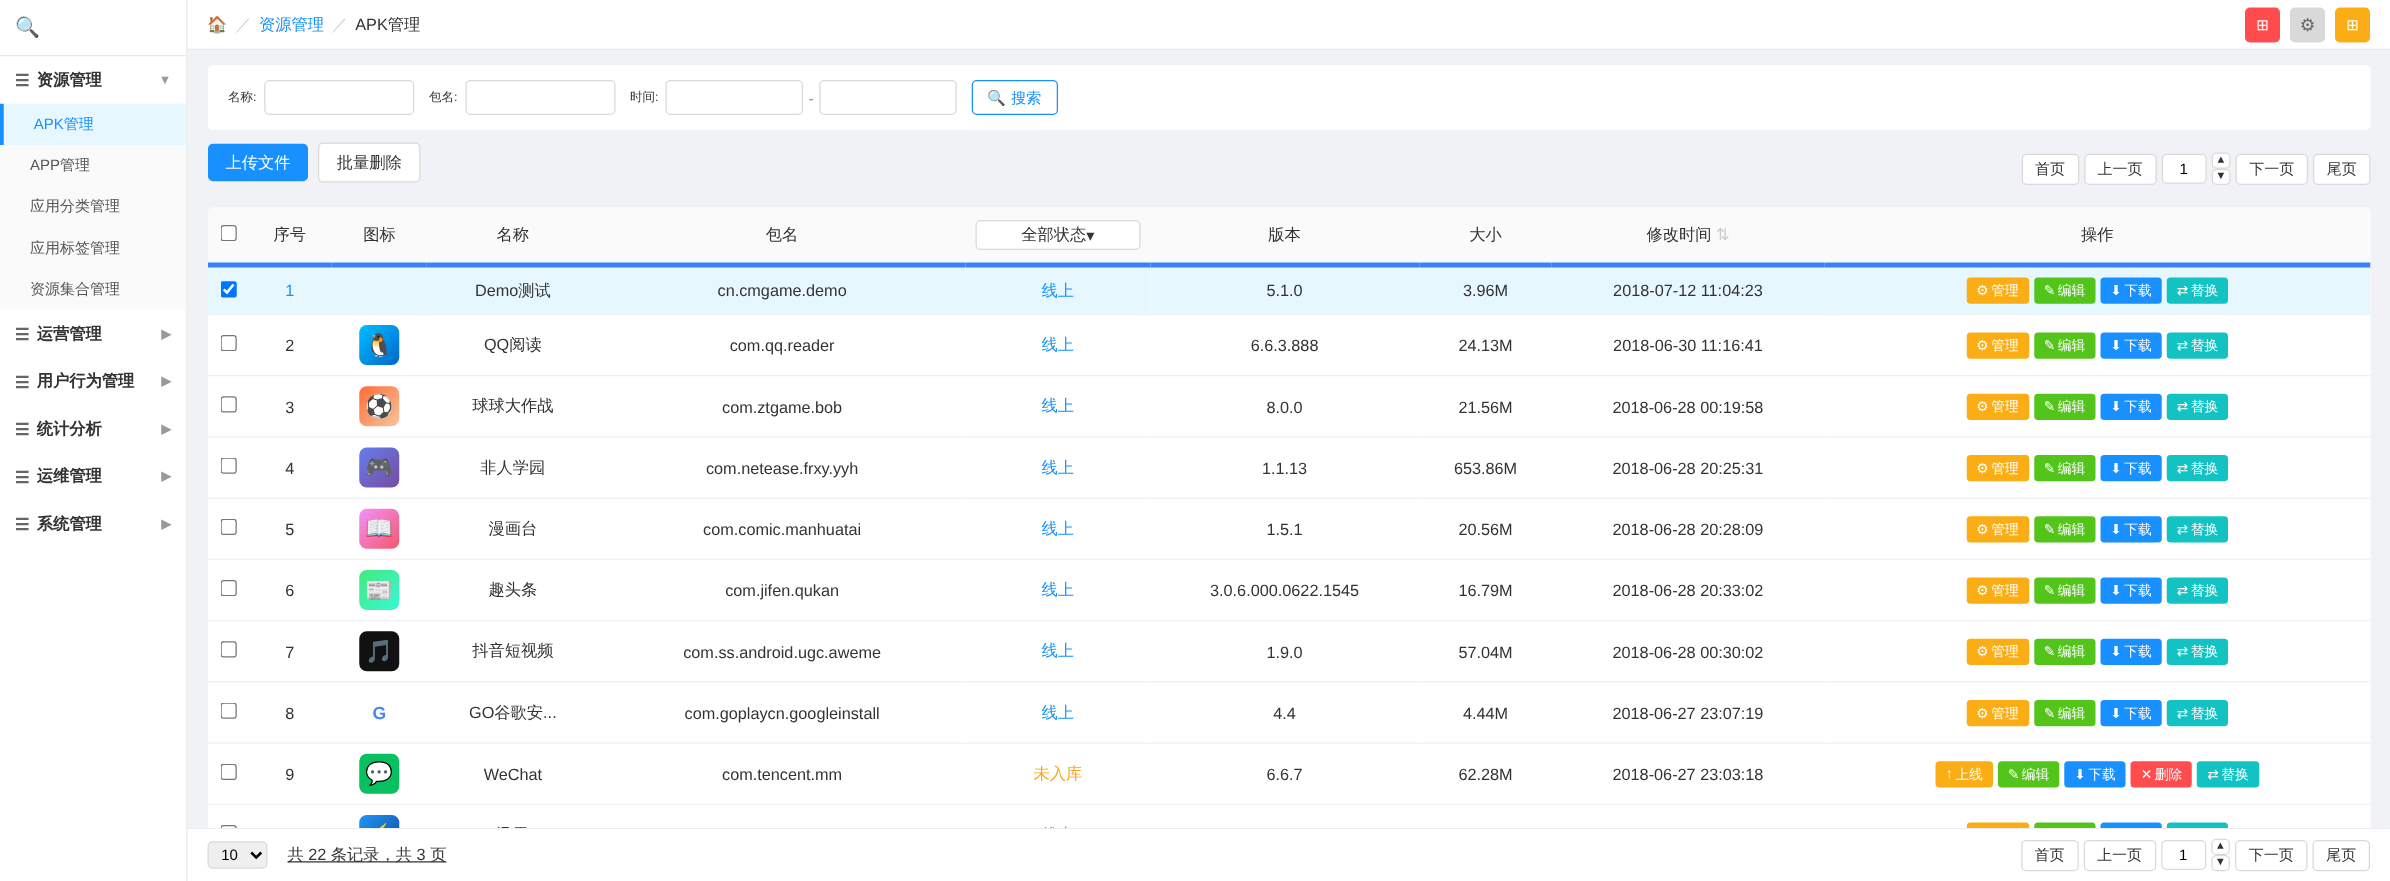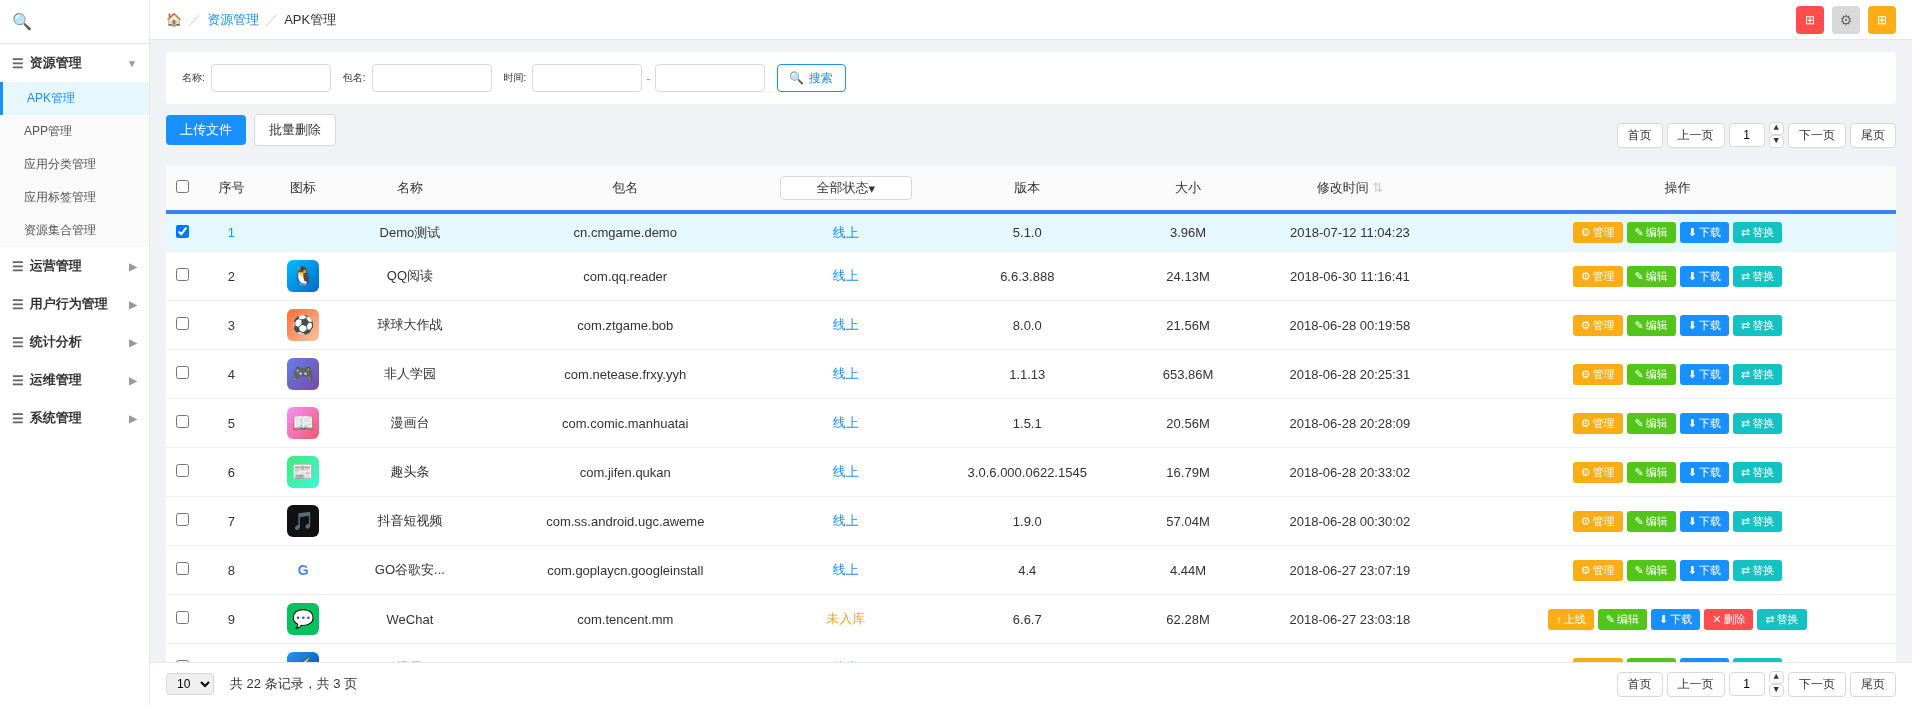--- a/index.html
+++ b/index.html
@@ -70,21 +70,21 @@
     .act-btn.manage { background: #faad14; }
     .act-btn.edit { background: #52c41a; }
     .act-btn.download { background: #1890ff; }
     .act-btn.replace { background: #13c2c2; }
     .act-btn.online { background: #faad14; }
     .act-btn.delete { background: #ff4d4f; }
 
     
     .bottom-bar { background: #fff; padding: 8px 16px; border-top: 1px solid #e8e8e8; display: flex; align-items: center; justify-content: space-between; }
     .page-size-select { border: 1px solid #d9d9d9; border-radius: 4px; padding: 2px 6px; font-size: 12px; }
-    .total-info { font-size: 13px; color: #333; margin-left: 8px; }
+    .total-info { font-size: 13px; color: #333; margin-left: 8px; text-decoration: underline; }
 
     
     .app-icon-placeholder { width: 32px; height: 32px; border-radius: 6px; display: inline-flex; align-items: center; justify-content: center; font-size: 16px; }
 
     .toolbar-row { display: flex; align-items: center; margin-bottom: 10px; }
   </style>
 </head>
 <body>
 
 <div class="sidebar">

